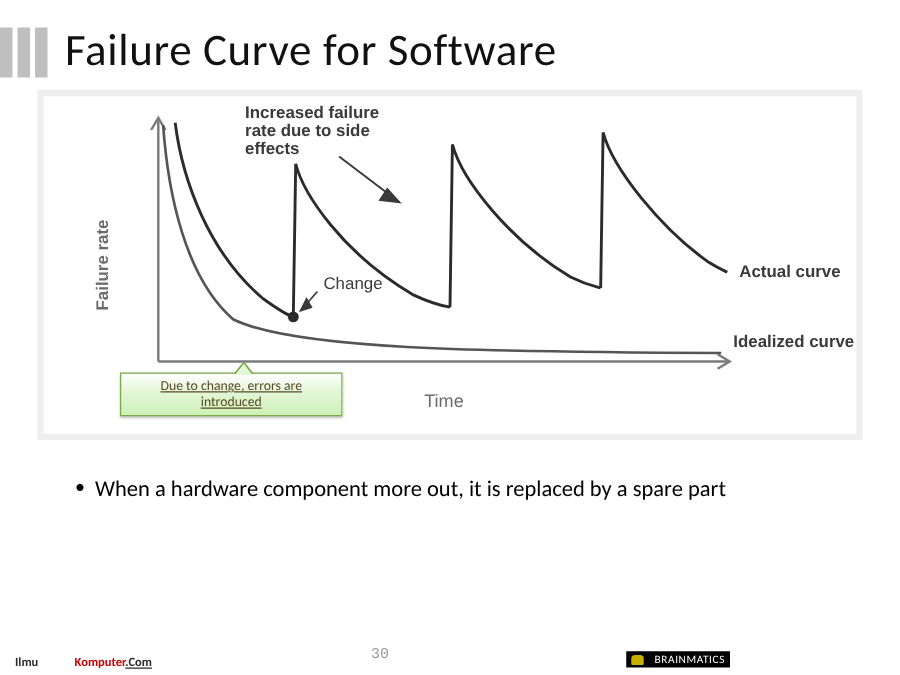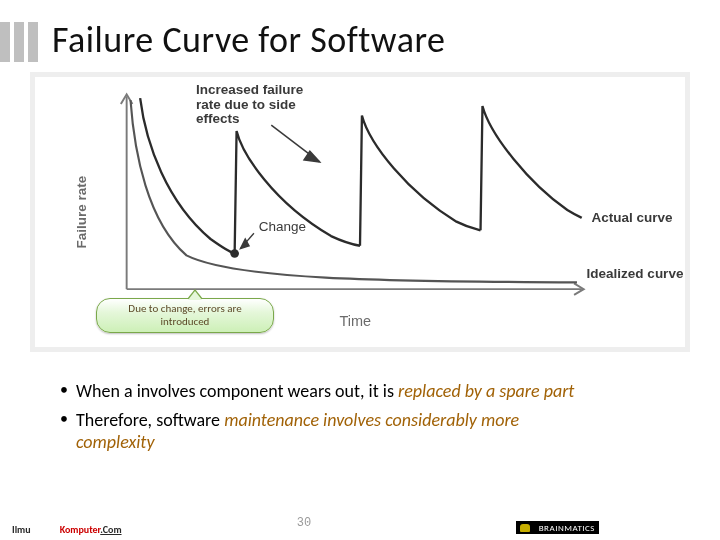--- a/index.html
+++ b/index.html
@@ -69,23 +69,24 @@
     top: 298px;
     left: 96px;
     width: 160px;
     padding: 4px 8px;
     text-align: center;
     font-size: 11px;
     line-height: 1.15;
     color: #5c4a28;
     background: linear-gradient(to bottom, #ffffff 0%, #e5f7da 40%, #cdf0b7 100%);
     border: 1px solid #7aa84a;
-    border-radius: 14px;
+    border-radius: 0;
     box-shadow: 0 1px 2px rgba(0,0,0,.25);
     z-index: 10;
+    text-decoration: underline;
   }
   .callout::before {
     content: "";
     position: absolute;
     top: -10px;
     left: 90px;
     width: 0; height: 0;
     border-left: 8px solid transparent;
     border-right: 8px solid transparent;
     border-bottom: 10px solid #7aa84a;
@@ -117,21 +118,21 @@
   }
   .bullets li::before {
     content: "•";
     position: absolute;
     left: 0;
     top: 0;
     font-size: 16px;
     color: #000;
   }
 
-  .hl { color: #a16207; font-style: italic; }
+  .hl { color: #000000; }
 
   .footer {
     position: absolute;
     bottom: 4px;
     left: 0;
     right: 0;
     height: 20px;
   }
   .page-num {
     position: absolute;
@@ -146,21 +147,21 @@
     left: 12px;
     bottom: 0;
     font-size: 10px;
     font-weight: bold;
   }
   .footer-left .ilmu { color: #2a2a2a; }
   .footer-left .kom { color: #c00; margin-left: 29px; }
   .footer-left .com { color: #2a2a2a; text-decoration: underline; }
   .footer-right {
     position: absolute;
-    right: 9px;
+    right: 24px;
     bottom: 2px;
     font-size: 9px;
     letter-spacing: 0.5px;
     color: #fff;
     background: #000;
     padding: 1px 4px;
     display: flex;
     align-items: center;
     gap: 9px;
   }
@@ -243,24 +244,21 @@
 
         <text x="565" y="208" font-family="Arial" font-size="14" font-weight="bold" fill="#3a3a3a">Idealized curve</text>
       </svg>
     </div>
   </div>
 
   <div class="callout">Due to change, errors are introduced</div>
 
   <ul class="bullets">
     <li>
-      <span>When a involves component wears out, it is </span><span class="hl">replaced by a spare part</span><span></span>
-    </li>
-    <li>
-      <span>Therefore, software </span><span class="hl">maintenance involves considerably more complexity</span><span></span>
+      <span>When a hardware component more out, it is </span><span class="hl">replaced by a spare part</span><span></span>
     </li>
   </ul>
 
   <div class="footer">
     <div class="footer-left">
       <span class="ilmu">Ilmu</span><span class="kom">Komputer</span><span class="com">.Com</span>
     </div>
     <div class="page-num">30</div>
     <div class="footer-right">
       <span class="brain-icon"></span>

